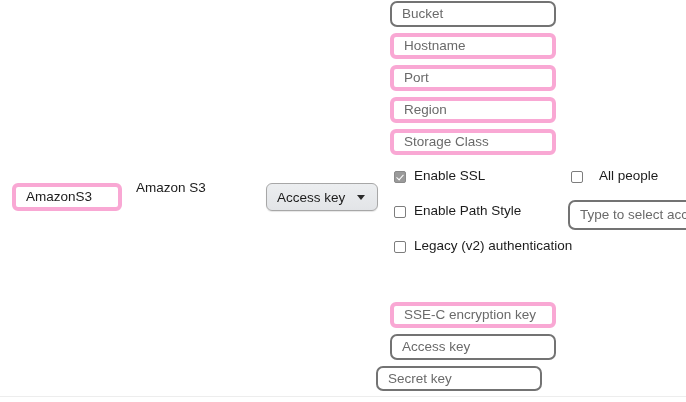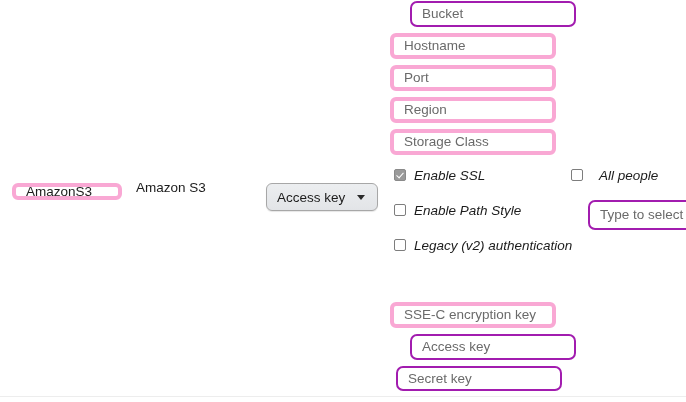--- a/index.html
+++ b/index.html
@@ -33,23 +33,22 @@
     display: flex;
     align-items: center;
     padding: 0 10px;
     font-size: 13.5px;
     line-height: 1;
     color: #6a6a6a;
     white-space: nowrap;
     overflow: hidden;
   }
   .field.invalid {
-    border: 2px solid #a21caf;
+    border: 2px solid #737373;
     border-radius: 7px;
-    margin-left: 20px;
   }
   .field.filled {
     color: #1c1c1c;
   }
 
   
   .static-label {
     position: absolute;
     font-size: 13.5px;
     line-height: 1;
@@ -79,23 +78,22 @@
     width: 0; height: 0;
     border-left: 4.5px solid transparent;
     border-right: 4.5px solid transparent;
     border-top: 5px solid #2a2a2a;
   }
 
   
   .cbrow {
     position: absolute;
     display: flex;
-    align-items: flex-start;
+    align-items: flex-end;
     white-space: nowrap;
-    font-style: italic;
   }
   .cbox {
     box-sizing: border-box;
     width: 12px;
     height: 12px;
     border: 1px solid #7d7d7d;
     border-radius: 2px;
     background: #ffffff;
     flex: 0 0 auto;
     position: relative;
@@ -130,21 +128,21 @@
     width: 686px;
     height: 1px;
     background: #ededed;
   }
 </style>
 </head>
 <body>
 
 <div id="canvas">
 
-  <div class="field filled" style="left:12px; top:183px; width:110px; height:17px;" placeholder="">AmazonS3</div>
+  <div class="field filled" style="left:12px; top:183px; width:110px; height:28px;" placeholder="">AmazonS3</div>
 
   <div class="static-label" style="left:136px; top:181px;">Amazon S3</div>
 
   <div class="dropdown" style="left:266px; top:183px; width:112px; height:28px;">
     <span class="dd-label">Access key</span>
     <span class="dd-arrow"></span>
   </div>
 
   <div class="field invalid" style="left:390px; top:1px; width:166px; height:26px;">Bucket</div>
 

